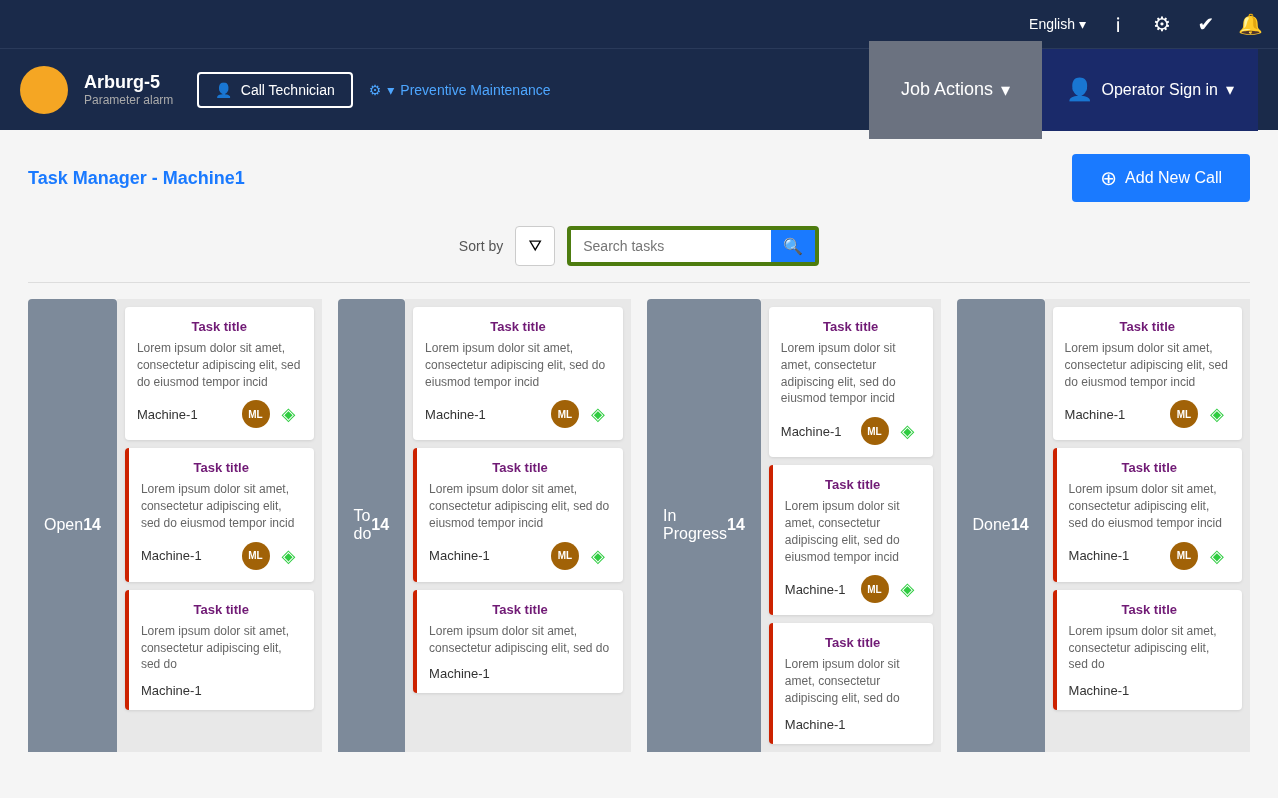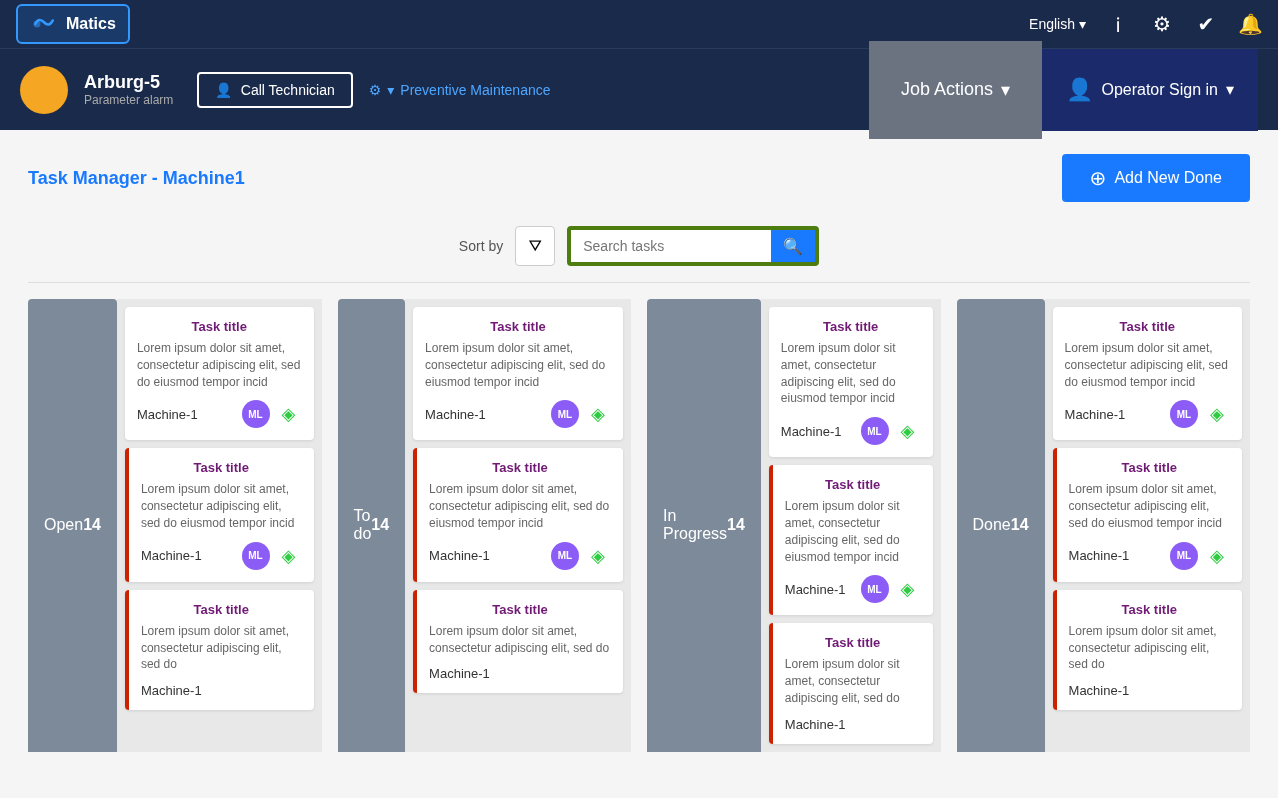--- a/index.html
+++ b/index.html
@@ -274,21 +274,21 @@
     }
     .task-icons {
       display: flex;
       align-items: center;
       gap: 6px;
     }
     .avatar-badge {
       width: 28px;
       height: 28px;
       border-radius: 50%;
-      background: #8b5cf6;
+      background: #a16207;
       color: white;
       font-size: 10px;
       font-weight: bold;
       display: flex;
       align-items: center;
       justify-content: center;
     }
     .info-diamond {
       width: 26px;
       height: 26px;
@@ -297,28 +297,20 @@
       justify-content: center;
       font-size: 18px;
       color: #2ecc40;
       cursor: pointer;
     }
   </style>
 </head>
 <body>
 
 <nav class="top-nav">
-  <div class="logo-area">
-    <svg class="logo-icon" viewBox="0 0 32 32" fill="none">
-      <rect width="32" height="32" rx="4" fill="#1a3a6a"></rect>
-      <path d="M6 16 Q10 8 16 14 Q22 20 26 12" stroke="#3399ff" stroke-width="3" fill="none" stroke-linecap="round"></path>
-      <ellipse cx="8" cy="16" rx="4" ry="4" fill="#3399ff" opacity="0.5"></ellipse>
-    </svg>
-    <span class="logo-text">Matics</span>
-  </div>
   <div class="nav-spacer"></div>
   <div class="nav-right">
     <div class="nav-lang">
       <span>English</span>
       <span>▾</span>
     </div>
     <span class="nav-icon">ℹ</span>
     <span class="nav-icon">⚙</span>
     <span class="nav-icon">✔</span>
     <span class="nav-icon">🔔</span>
@@ -351,21 +343,21 @@
       <span>▾</span>
     </button>
   </div>
 </header>
 
 <main class="page-content">
   <div class="page-top-row">
     <h1 class="page-title">Task Manager - Machine1</h1>
     <button class="add-task-btn">
       <span style="font-size:20px;">⊕</span>
-      <span>Add New Done</span>
+      <span>Add New Call</span>
     </button>
   </div>
 
   <div class="filter-row">
     <span class="sort-label">Sort by</span>
     <button class="filter-icon-btn">
       <span>⛛</span>
     </button>
     <div class="search-bar">
       <input class="search-input" type="text" placeholder="Search tasks" style="">

